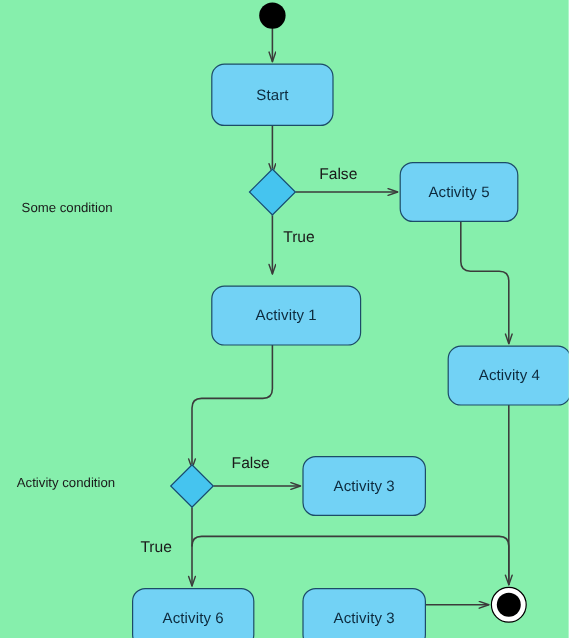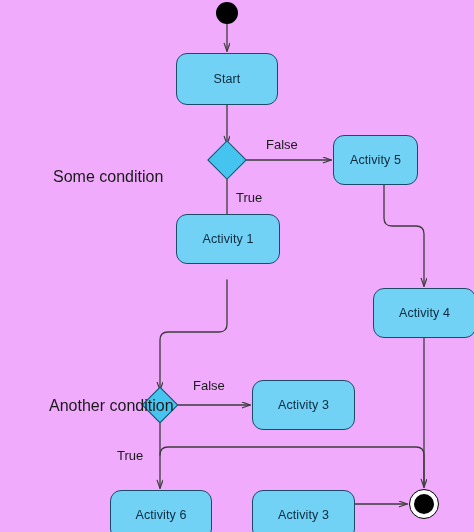--- a/index.html
+++ b/index.html
@@ -8,21 +8,21 @@
     padding: 0;
     background: #ffffff;
   }
   body {
     font-family: "Liberation Sans", sans-serif;
   }
   #canvas {
     position: relative;
     width: 474px;
     height: 532px;
-    background: #f0abfc;
+    background: #86efac;
     overflow: hidden;
   }
   #edges {
     position: absolute;
     left: 0;
     top: 0;
     width: 474px;
     height: 532px;
   }
   .node {
@@ -42,25 +42,24 @@
   }
   .edge-label {
     position: absolute;
     font-size: 13px;
     color: #1a1a1a;
     font-family: "Liberation Sans", sans-serif;
     white-space: nowrap;
   }
   .side-label {
     position: absolute;
-    font-size: 16px;
+    font-size: 11px;
     color: #1a1a1a;
     font-family: "Liberation Sans", sans-serif;
     white-space: nowrap;
-    margin-left: 35px;
   }
   .diamond {
     position: absolute;
     background: #45c4ef;
     border: 1.4px solid #1c4b68;
     transform: rotate(45deg);
     box-sizing: border-box;
   }
   .init-node {
     position: absolute;
@@ -118,25 +117,25 @@
   </svg>
 
   <div class="init-node" style="left:216px; top:2px; width:22px; height:22px;"></div>
 
   <div class="node" style="left:176px; top:53px; width:102px; height:52px;">
     <span>Start</span>
   </div>
 
   <div class="diamond" style="left:213px; top:146px; width:28px; height:28px;"></div>
 
-  <div class="node" style="left:333px; top:135px; width:85px; height:50px;">
+  <div class="node" style="left:333px; top:135px; width:99px; height:50px;">
     <span>Activity 5</span>
   </div>
 
-  <div class="node" style="left:176px; top:214px; width:104px; height:50px;">
+  <div class="node" style="left:176px; top:238px; width:125px; height:50px;">
     <span>Activity 1</span>
   </div>
 
   <div class="node" style="left:373px; top:288px; width:103px; height:50px;">
     <span>Activity 4</span>
   </div>
 
   <div class="diamond" style="left:147px; top:392px; width:26px; height:26px;"></div>
 
   <div class="node" style="left:252px; top:380px; width:103px; height:50px;text-align:center;">
@@ -153,15 +152,15 @@
 
   <div class="end-outer" style="left:409px; top:489px; width:30px; height:30px;"></div>
   <div class="end-inner" style="left:414px; top:494px; width:20px; height:20px;"></div>
 
   <div class="edge-label" style="left:266px; top:137px;">False</div>
   <div class="edge-label" style="left:236px; top:190px;">True</div>
   <div class="edge-label" style="left:193px; top:378px;">False</div>
   <div class="edge-label" style="left:117px; top:448px;">True</div>
 
   <div class="side-label" style="left:18px; top:168px;">Some condition</div>
-  <div class="side-label" style="left:14px; top:397px;">Another condition</div>
+  <div class="side-label" style="left:14px; top:397px;">Activity condition</div>
 
 </div>
 
 </body></html>

